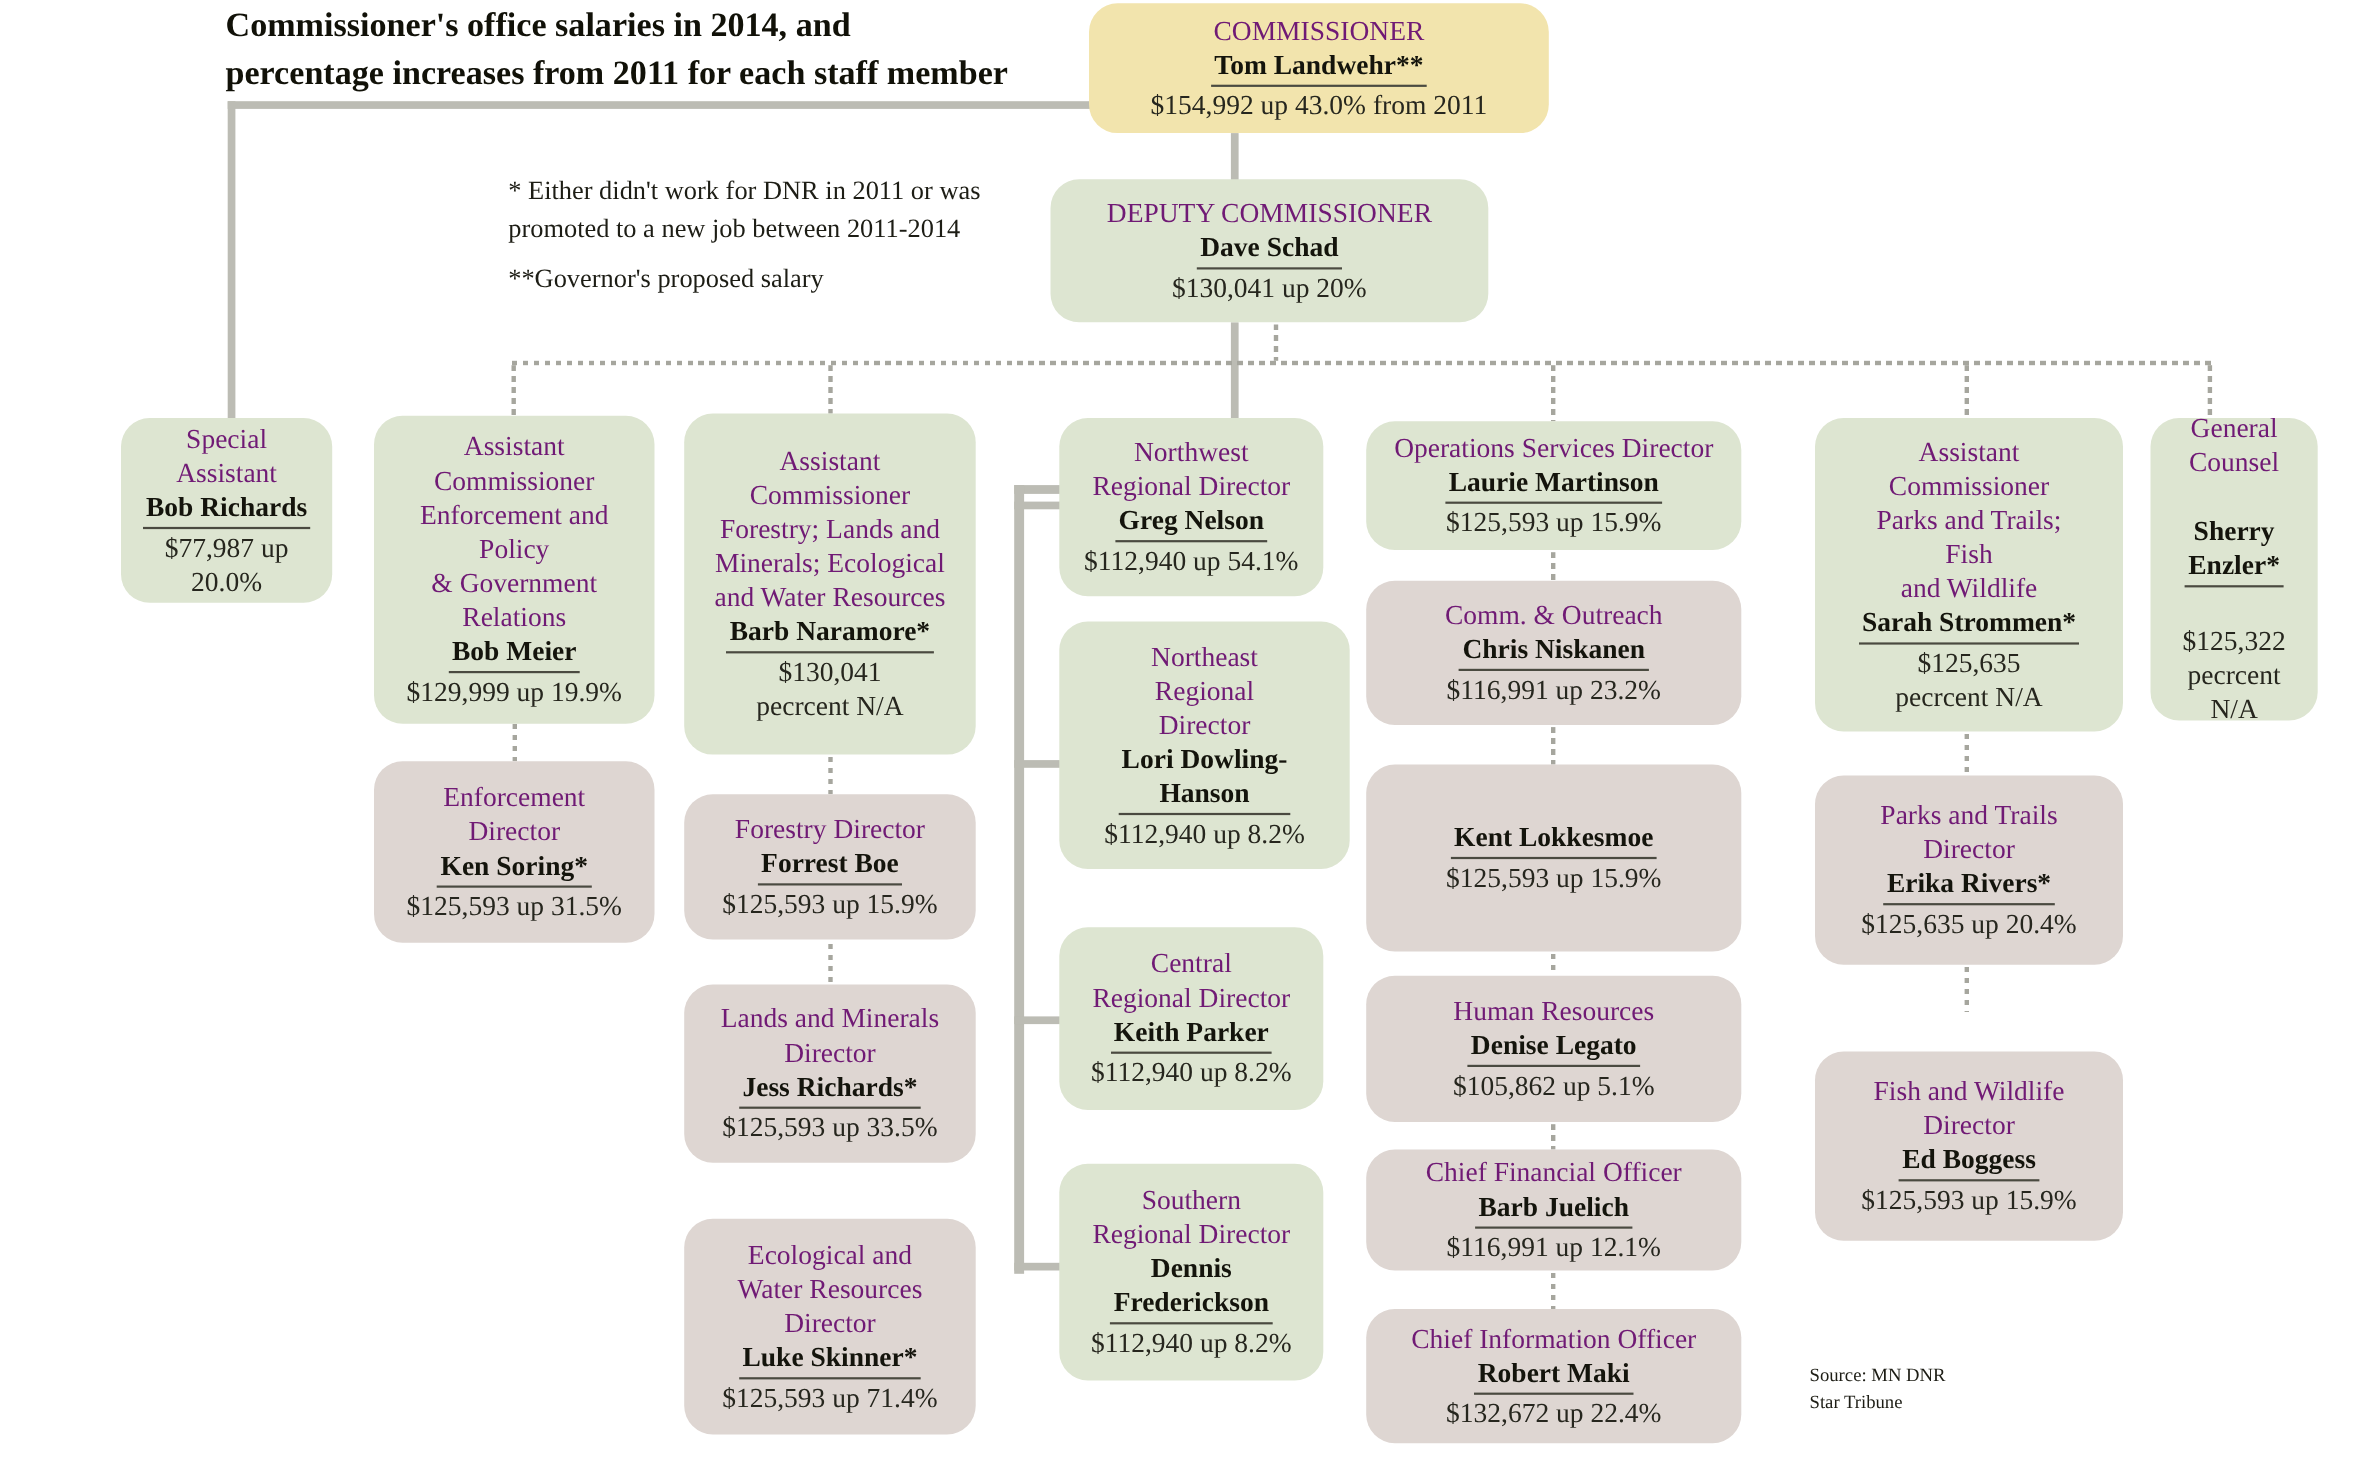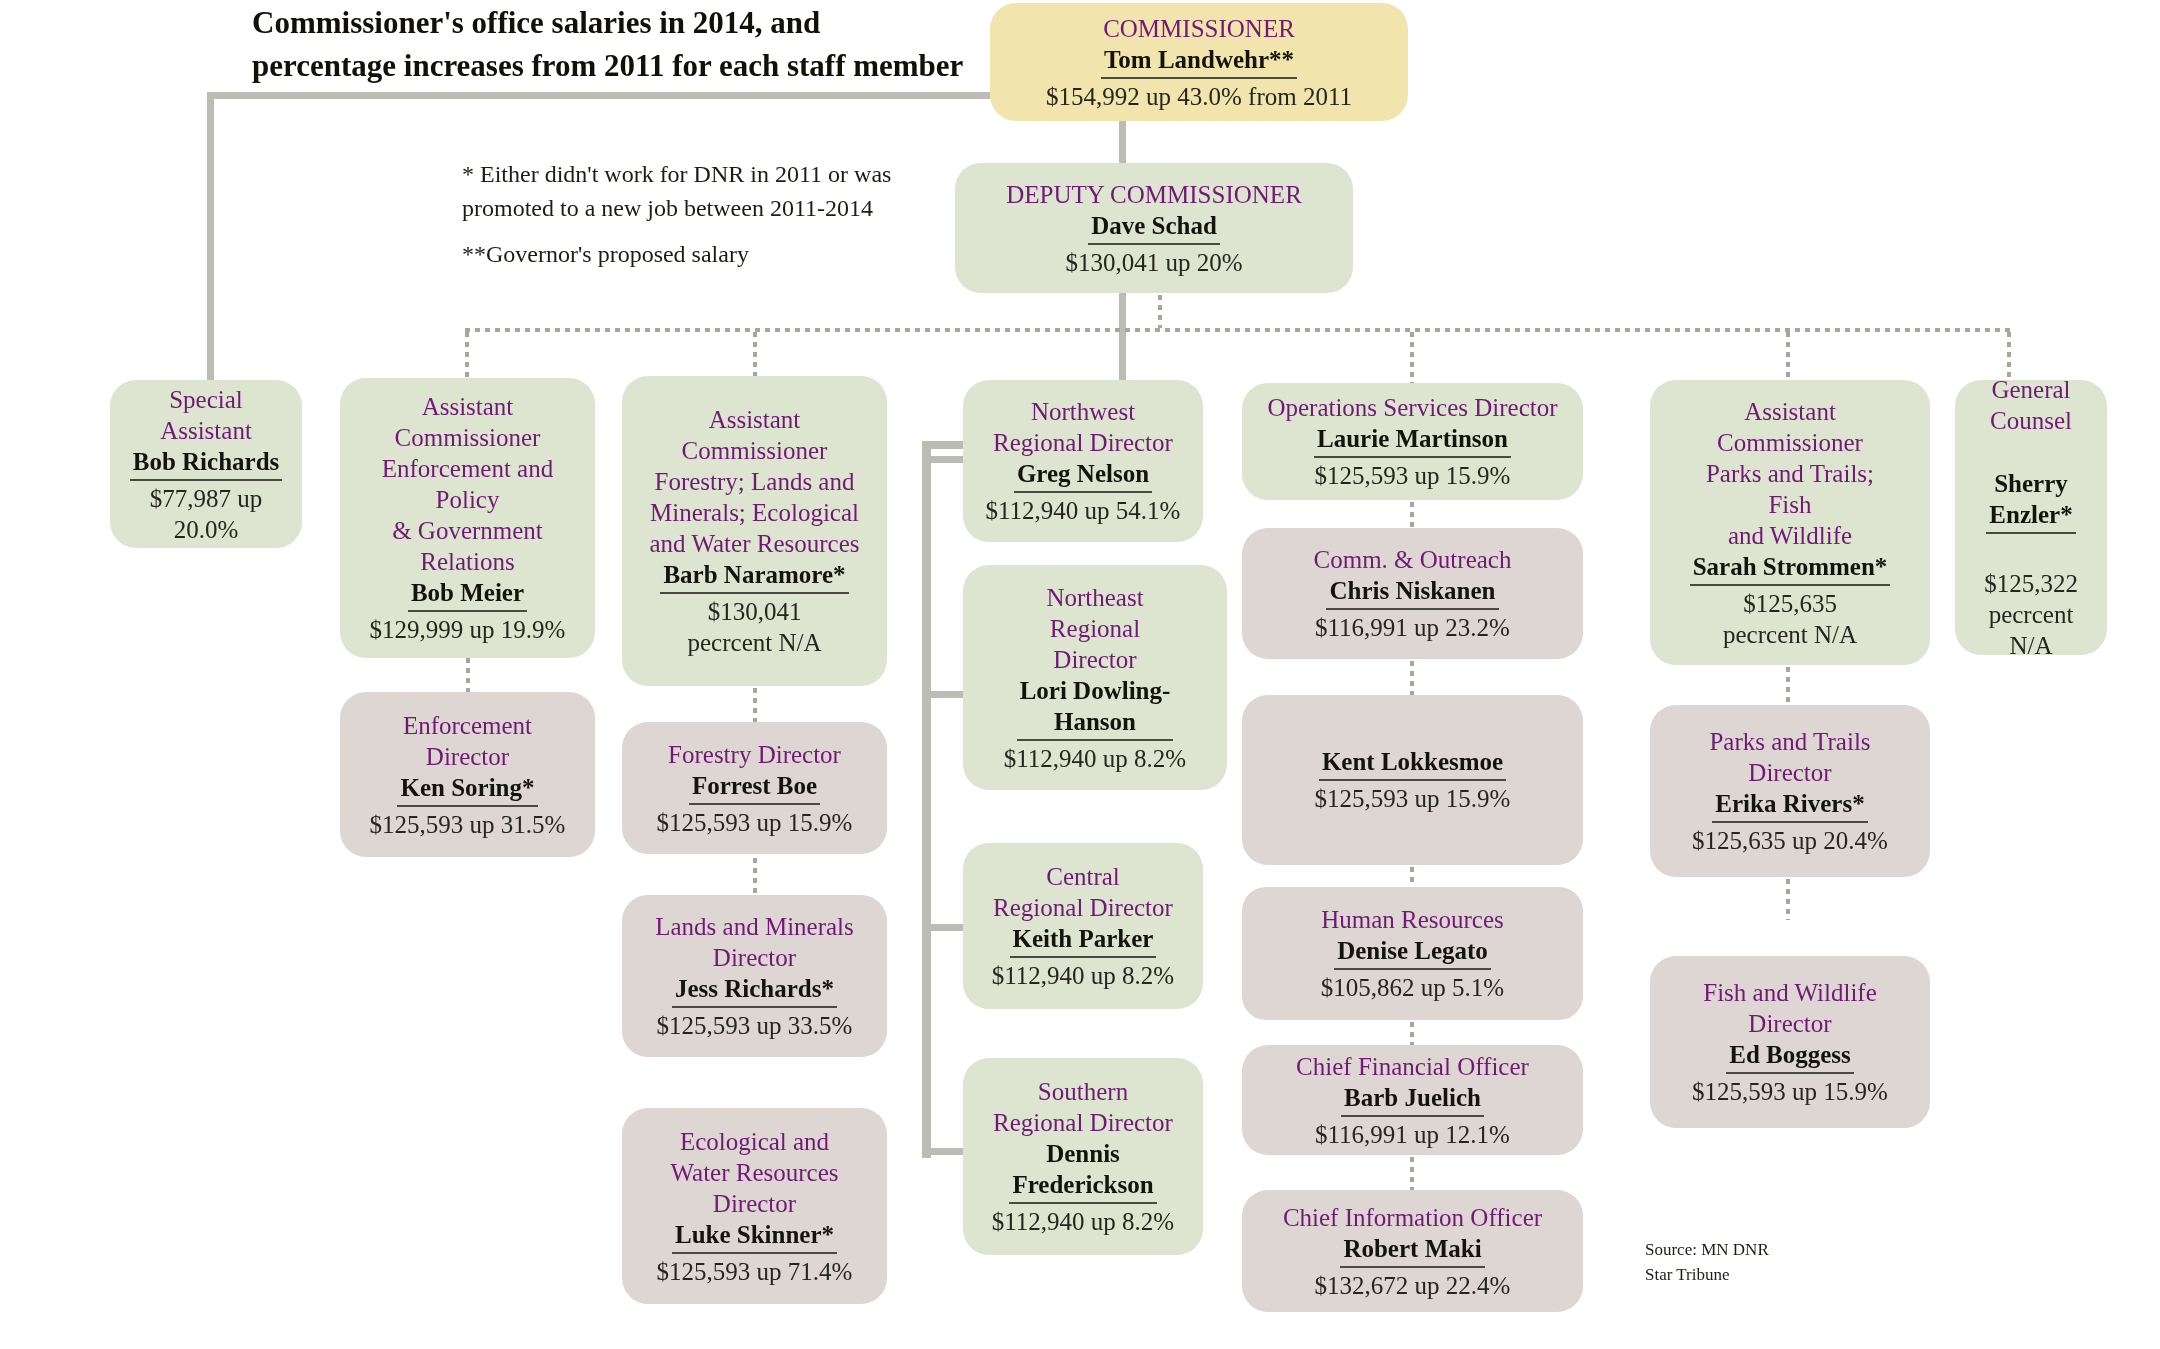--- a/index.html
+++ b/index.html
@@ -2,21 +2,21 @@
 <html><head>
 <meta charset="utf-8">
 <style>
   html,body{margin:0;padding:0;}
   body{
     width:2160px;height:1349px;position:relative;background:#ffffff;
     font-family:"Liberation Serif","DejaVu Serif",serif;color:#24241c;overflow:hidden;
   }
   .chart-title{
     position:absolute;left:205px;top:2px;font-size:31px;font-weight:bold;
-    line-height:1.38;white-space:pre-line;color:#111108;margin-left:47px;
+    line-height:1.38;white-space:pre-line;color:#111108;
   }
   .footnote{position:absolute;font-size:24px;line-height:1.4;white-space:pre-line;color:#1d1d15;}
   .footnote-1{left:462px;top:158px;}
   .footnote-2{left:462px;top:238px;}
   .source-note{position:absolute;left:1645px;top:1238px;font-size:17px;line-height:1.45;white-space:pre-line;color:#1d1d15;}
   .node{
     position:absolute;border-radius:26px;display:flex;flex-direction:column;
     justify-content:center;align-items:center;text-align:center;
     font-size:25px;line-height:1.24;padding:6px 8px;box-sizing:border-box;z-index:3;
   }
@@ -166,21 +166,21 @@
     </div>
     <div class="node variant-secondary" style="left: 1242px; top: 528px; width: 341px; height: 131px;">
       <div class="node-title">Comm. &amp; Outreach</div>
       <div><span class="node-name">Chris Niskanen</span></div>
       <div class="node-salary">$116,991 up 23.2%</div>
     </div>
     <div class="node variant-secondary" style="left: 1242px; top: 695px; width: 341px; height: 170px;">
       <div><span class="node-name">Kent Lokkesmoe</span></div>
       <div class="node-salary">$125,593 up 15.9%</div>
     </div>
-    <div class="node variant-secondary" style="left: 1242px; top: 887px; width: 341px; height: 133px; border-radius: 24px;">
+    <div class="node variant-secondary" style="left: 1242px; top: 887px; width: 341px; height: 133px;">
       <div class="node-title">Human Resources</div>
       <div><span class="node-name">Denise Legato</span></div>
       <div class="node-salary">$105,862 up 5.1%</div>
     </div>
     <div class="node variant-secondary" style="left: 1242px; top: 1045px; width: 341px; height: 110px;">
       <div class="node-title">Chief Financial Officer</div>
       <div><span class="node-name">Barb Juelich</span></div>
       <div class="node-salary">$116,991 up 12.1%</div>
     </div>
     <div class="node variant-secondary" style="left: 1242px; top: 1190px; width: 341px; height: 122px;">

